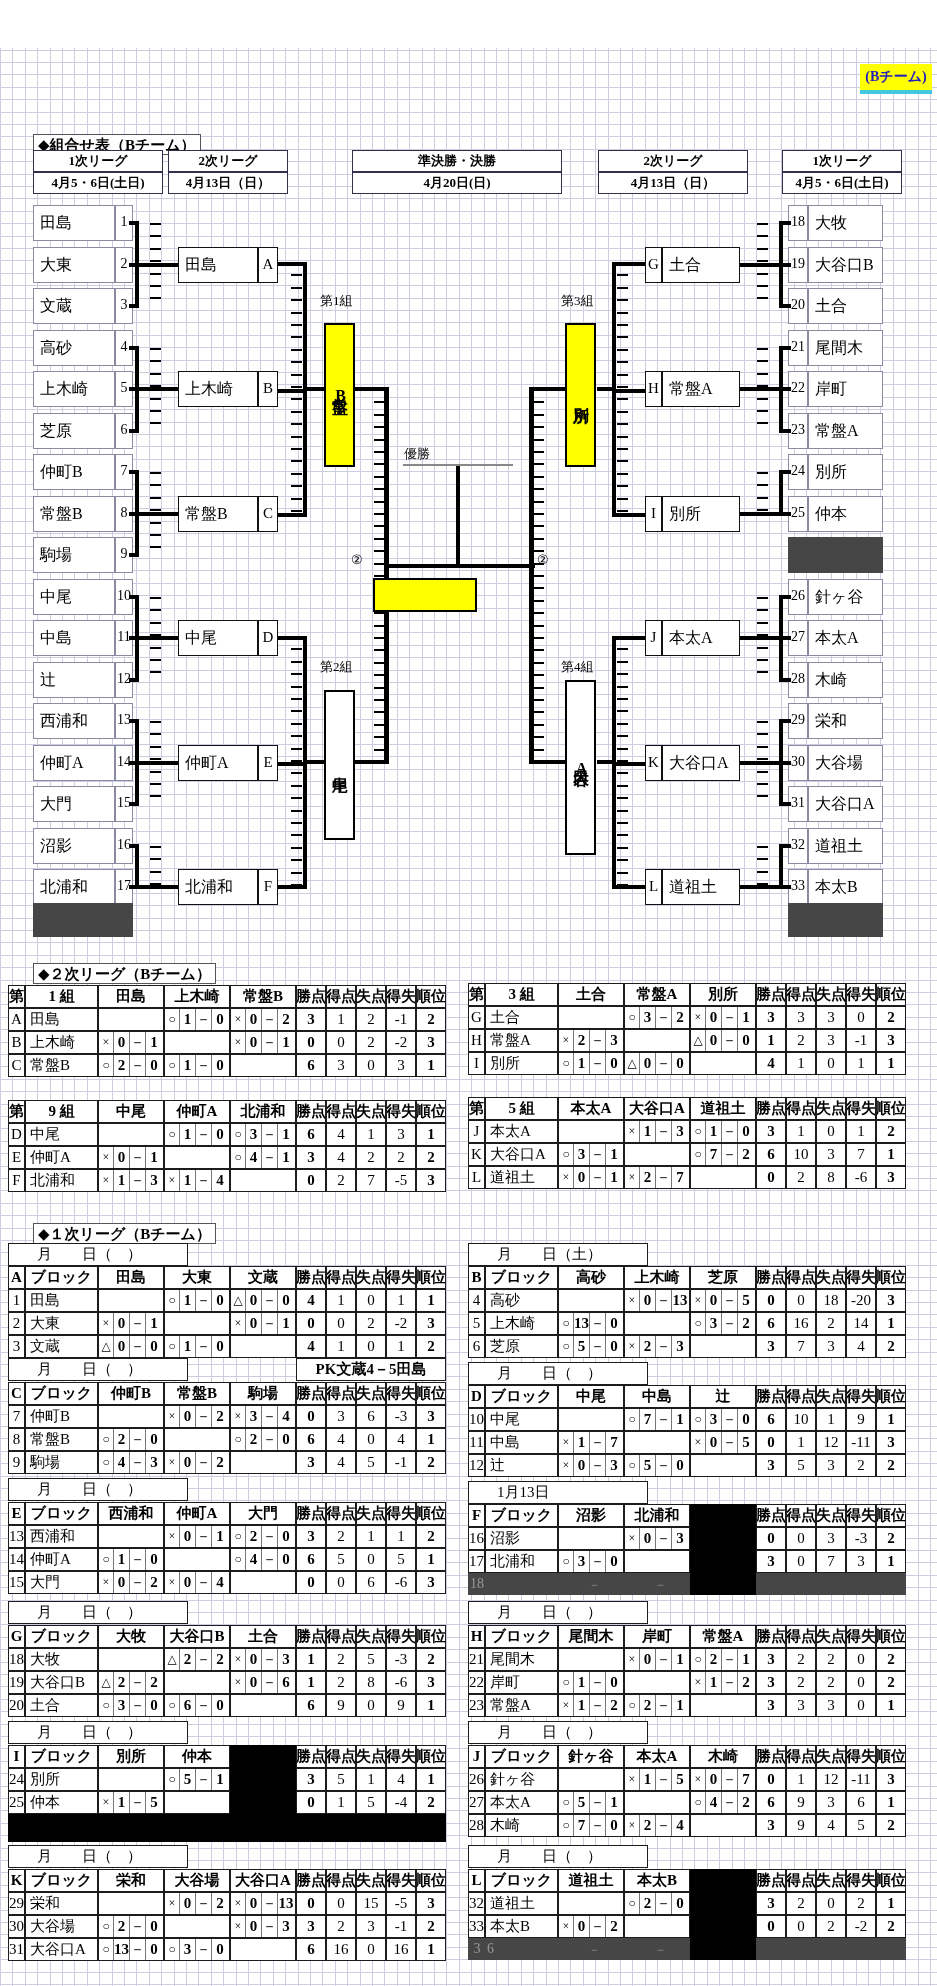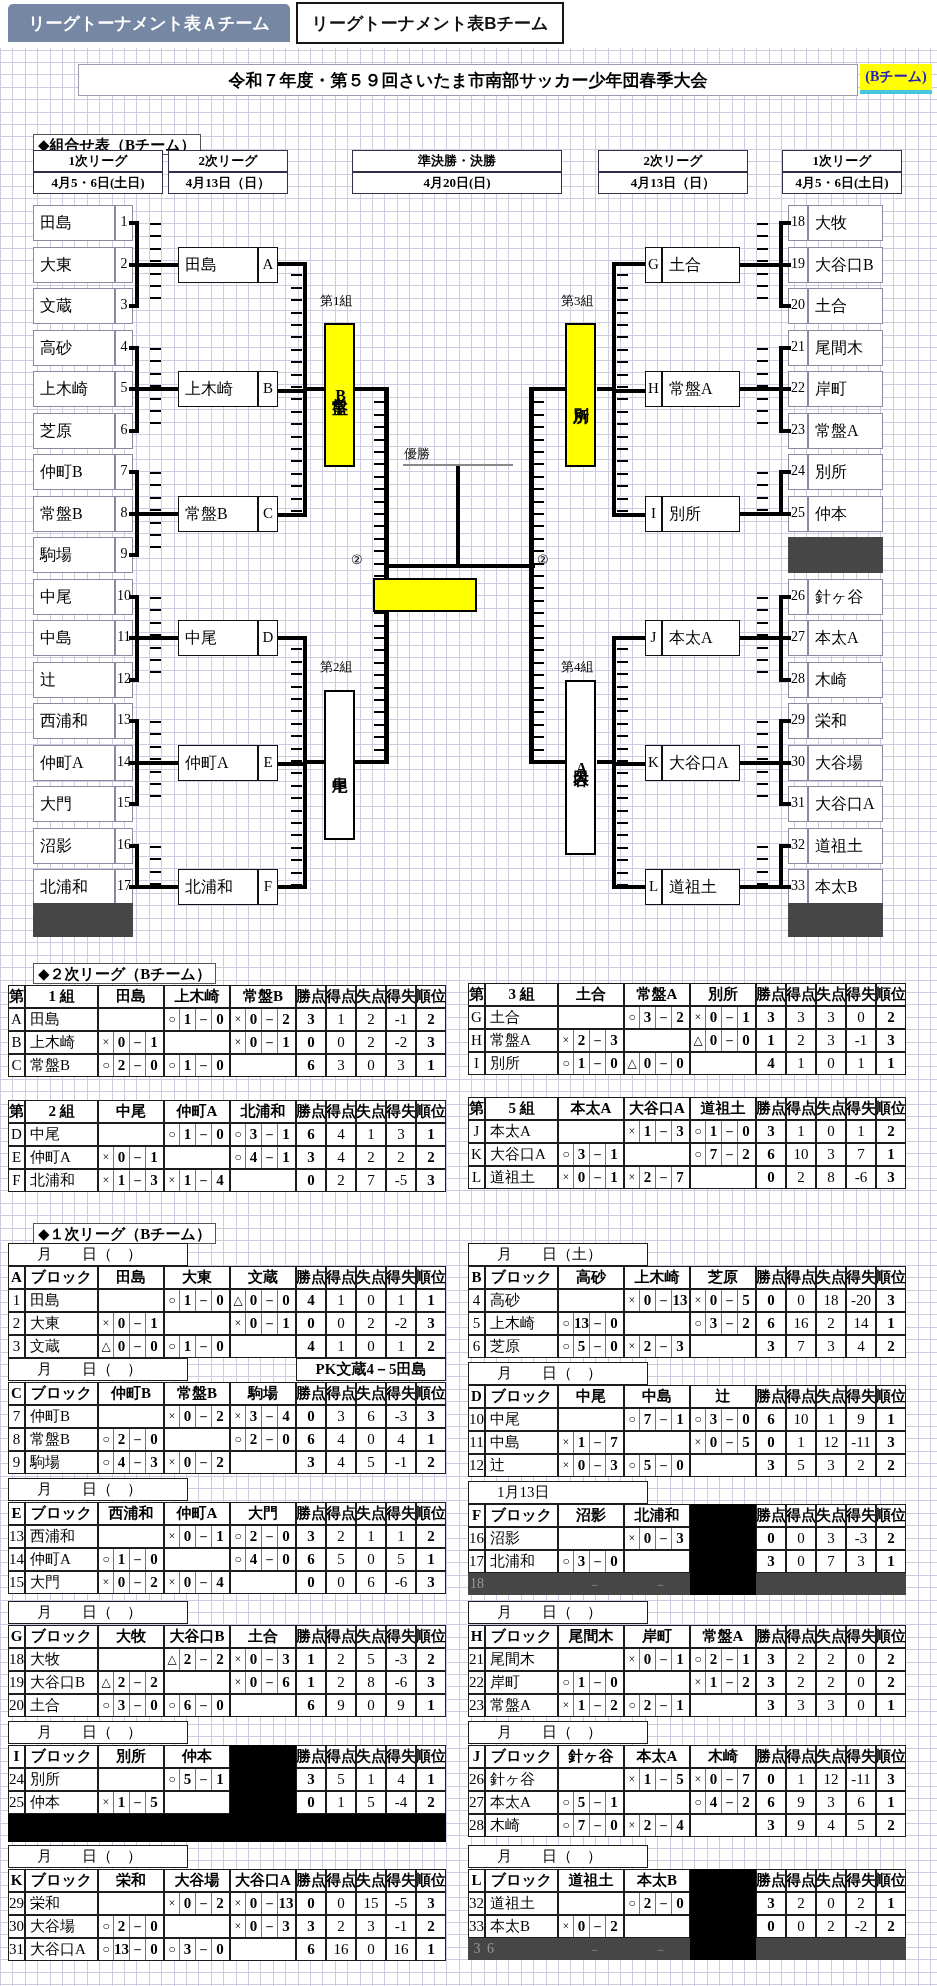--- a/index.html
+++ b/index.html
@@ -43,23 +43,20 @@
     font-weight:bold;font-size:17px;white-space:nowrap;}
   #badge{display:flex;align-items:center;justify-content:center;background:#ffff00;color:#2222bb;
     font-weight:bold;font-size:14px;border-bottom:4px solid #44c8e0;white-space:nowrap;}
 </style>
 </head>
 <body>
 
 <div id="app">
   <div id="sheet">
     <div id="topmask"></div>
-    <div id="tabA" class="abs tab">リーグトーナメント表Ａチーム</div>
-    <div id="tabB" class="abs tab">リーグトーナメント表Bチーム</div>
-    <div id="title-box" class="abs" style="left:78px;top:64px;width:780px;height:32px">令和７年度・第５９回さいたま市南部サッカー少年団春季大会</div>
     <div id="badge" class="abs" style="left:860px;top:64px;width:72px;height:30px">(Bチーム)</div>
     <div class="abs seclabel" style="left:33px;top:134px;height:21px">◆組合せ表（Bチーム）</div>
     <div class="abs seclabel" style="left:33px;top:963px;height:21px">◆２次リーグ（Bチーム）</div>
     <div class="abs seclabel" style="left:33px;top:1223px;height:21px">◆１次リーグ（Bチーム）</div>
     <div id="dyn">
         <div class="abs hd" style="left: 33px; top: 150px; width: 130px; height: 22px;">1次リーグ</div>
         <div class="abs hd" style="left: 33px; top: 172px; width: 130px; height: 22px;">4月5・6日(土日)</div>
         <div class="abs hd" style="left: 168px; top: 150px; width: 120px; height: 22px;">2次リーグ</div>
         <div class="abs hd" style="left: 168px; top: 172px; width: 120px; height: 22px;">4月13日（日）</div>
         <div class="abs hd" style="left: 352px; top: 150px; width: 210px; height: 22px;">準決勝・決勝</div>
@@ -342,21 +339,21 @@
           <span class="sub " style="width: 16px; border-left: 1px solid rgb(119, 119, 119);">－</span>
           <span class="sub score" style="width: 17px; border-left: 1px solid rgb(119, 119, 119);">0</span>
         </div>
         <div class="abs tcell" style="left: 230px; top: 1054px; width: 66px; height: 23px;"></div>
         <div class="abs tcell thead" style="left: 296px; top: 1054px; width: 30px; height: 23px;">6</div>
         <div class="abs tcell" style="left: 326px; top: 1054px; width: 30px; height: 23px;">3</div>
         <div class="abs tcell" style="left: 356px; top: 1054px; width: 30px; height: 23px;">0</div>
         <div class="abs tcell" style="left: 386px; top: 1054px; width: 30px; height: 23px;">3</div>
         <div class="abs tcell thead" style="left: 416px; top: 1054px; width: 30px; height: 23px;">1</div>
         <div class="abs tcell thead" style="left: 8px; top: 1100px; width: 17px; height: 23px;">第</div>
-        <div class="abs tcell thead" style="left: 25px; top: 1100px; width: 73px; height: 23px;">2 組</div>
+        <div class="abs tcell thead" style="left: 25px; top: 1100px; width: 73px; height: 23px;">9 組</div>
         <div class="abs tcell thead" style="left: 98px; top: 1100px; width: 66px; height: 23px;">中尾</div>
         <div class="abs tcell thead" style="left: 164px; top: 1100px; width: 66px; height: 23px;">仲町A</div>
         <div class="abs tcell thead" style="left: 230px; top: 1100px; width: 66px; height: 23px;">北浦和</div>
         <div class="abs tcell thead" style="left: 296px; top: 1100px; width: 30px; height: 23px;">勝点</div>
         <div class="abs tcell thead" style="left: 326px; top: 1100px; width: 30px; height: 23px;">得点</div>
         <div class="abs tcell thead" style="left: 356px; top: 1100px; width: 30px; height: 23px;">失点</div>
         <div class="abs tcell thead" style="left: 386px; top: 1100px; width: 30px; height: 23px;">得失</div>
         <div class="abs tcell thead" style="left: 416px; top: 1100px; width: 30px; height: 23px;">順位</div>
         <div class="abs tcell" style="left: 8px; top: 1123px; width: 17px; height: 23px;">D</div>
         <div class="abs tcell tleft" style="left: 25px; top: 1123px; width: 73px; height: 23px;">中尾</div>

